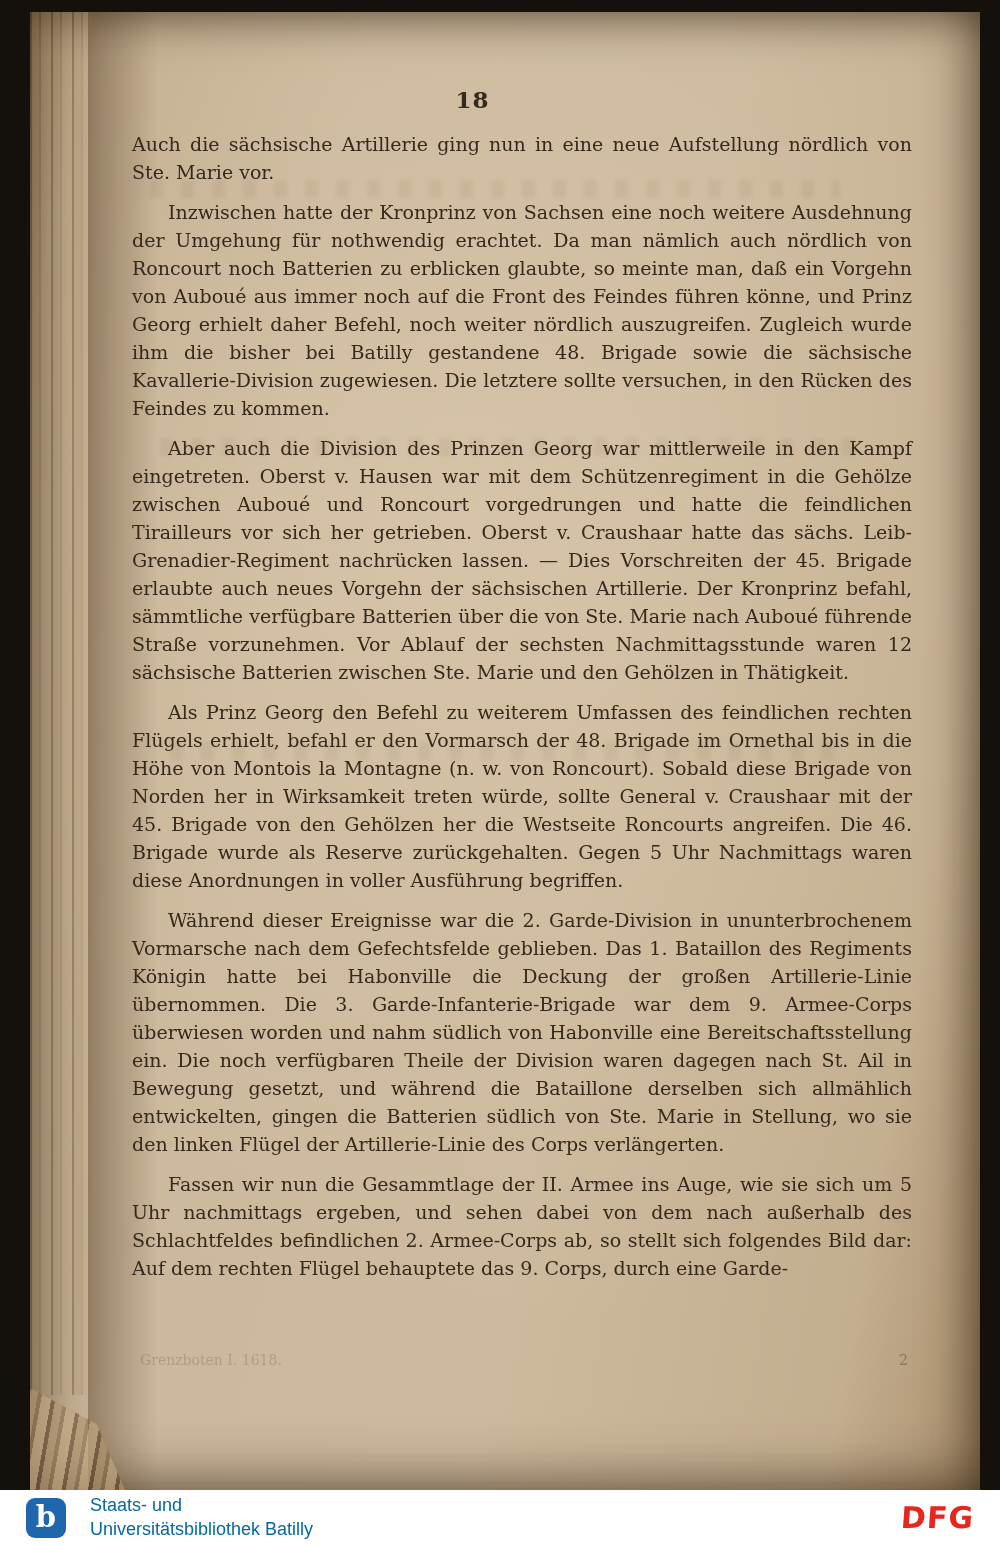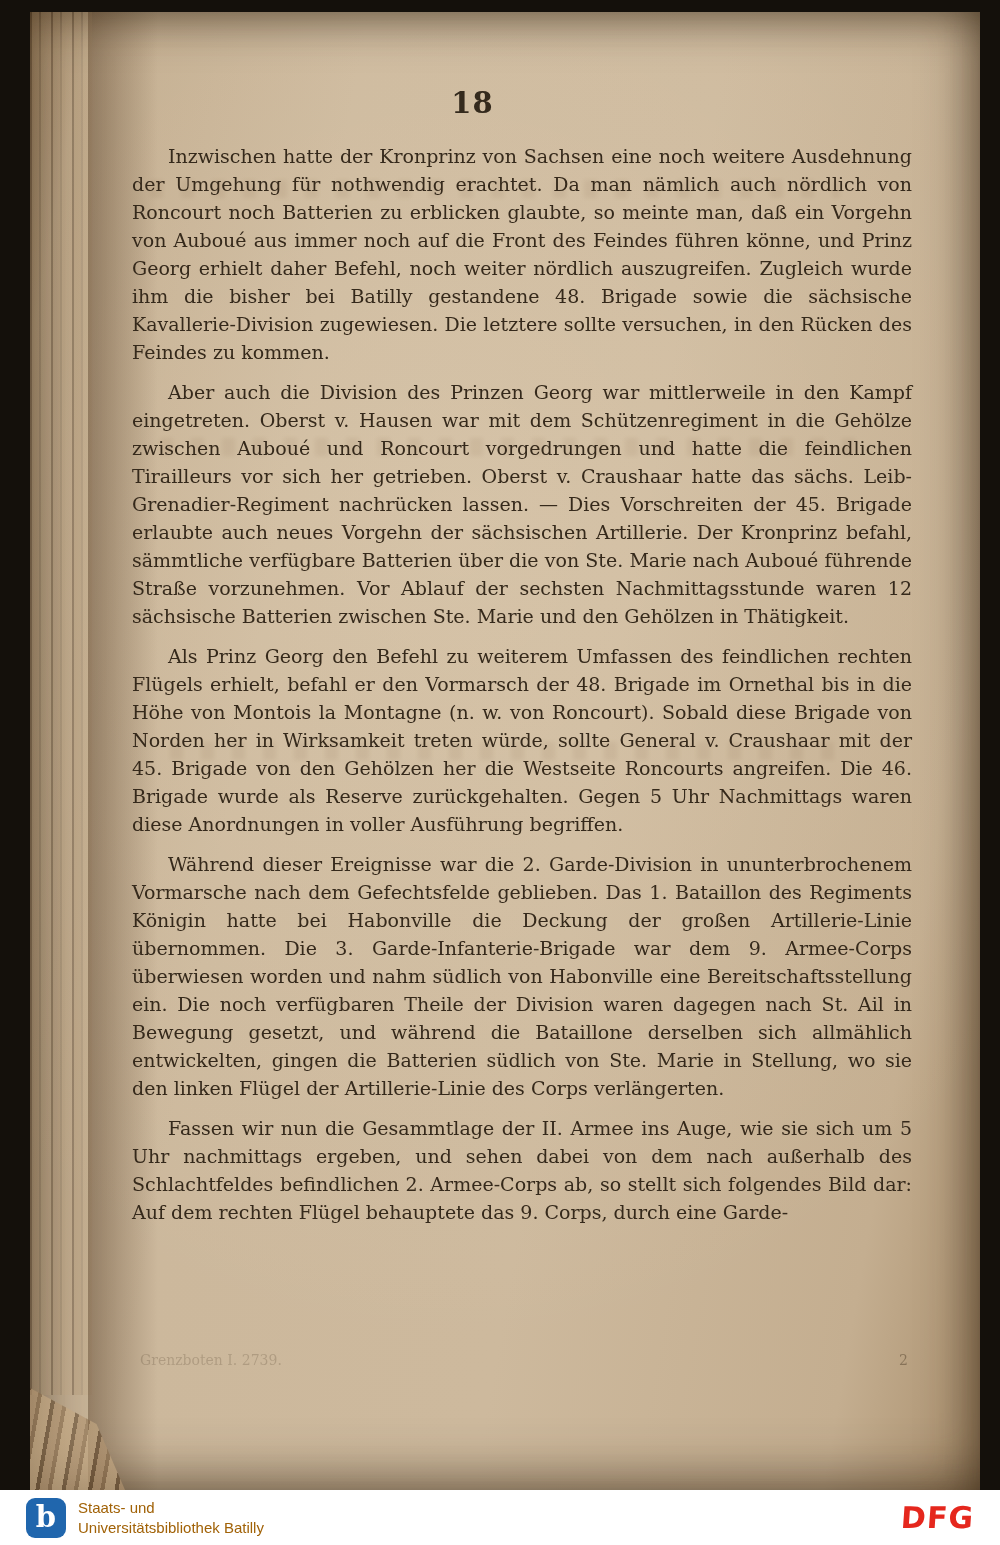--- a/index.html
+++ b/index.html
@@ -24,38 +24,38 @@
     background:linear-gradient(90deg,rgba(66,42,20,.38),rgba(66,42,20,0));}
   .sheet-steps{position:absolute;left:30px;bottom:0;width:95px;height:120px;
     background:repeating-linear-gradient(100deg,
       rgba(94,68,40,.7) 0 4px, rgba(178,148,112,.8) 4px 12px,
       rgba(136,106,72,.7) 12px 16px, rgba(196,168,130,.8) 16px 26px);
     clip-path:polygon(0 15%, 70% 45%, 100% 100%, 0 100%);opacity:.8;}
   .smudge{position:absolute;height:18px;filter:blur(2px);opacity:.10;pointer-events:none;
     background:repeating-linear-gradient(90deg, rgba(92,60,28,.65) 0 13px, rgba(92,60,28,0) 13px 31px);}
   
   .page-number{position:absolute;left:0;right:55px;top:86px;text-align:center;
-    font-size:29px;font-weight:bold;color:#342a1d;letter-spacing:1px;}
+    font-size:23px;font-weight:bold;color:#342a1d;letter-spacing:1px;}
   .text-block{position:absolute;left:132px;right:88px;top:130px;color:#35291b;
     font-size:19px;line-height:28px;text-align:justify;}
   .text-block p{margin:0;}
   .text-block p.indent{text-indent:36px;margin-top:12px;}
   .signature-line{position:absolute;left:140px;right:92px;top:1352px;display:flex;
     justify-content:space-between;font-size:14px;color:#4a3a26;}
   .sig-left{opacity:.22;}
   .sig-right{opacity:.45;}
   
   .footer{position:absolute;left:0;right:0;bottom:0;height:55px;background:#ffffff;
     display:flex;align-items:center;padding:0 26px;box-sizing:border-box;
     font-family:"Liberation Sans", sans-serif;}
   .logo-b{width:40px;height:40px;border-radius:9px;background:#2066ad;color:#fff;
     display:flex;align-items:center;justify-content:center;
     font-family:"DejaVu Serif", serif;font-weight:bold;font-size:29px;line-height:1;
     flex:0 0 auto;}
-  .library-name{margin-left:12px;font-size:15px;color:#a16207;line-height:1.3;}
+  .library-name{margin-left:24px;font-size:18px;color:#0369a1;line-height:1.3;}
   .dfg{margin-left:auto;color:#e5271d;font-family:"DejaVu Sans", sans-serif;
     font-weight:bold;font-size:30px;letter-spacing:1px;transform:skewX(-4deg);}
 </style>
 </head>
 <body>
 
 <div class="stage">
 
   <div class="scan">
     <div class="paper"></div>
@@ -63,29 +63,30 @@
     <div class="gutter-shadow"></div>
     <div class="sheet-steps"></div>
 
     <div class="smudge" style="left:150px;right:160px;top:180px;"></div>
     <div class="smudge" style="left:160px;right:140px;top:438px;"></div>
     <div class="smudge" style="left:170px;right:150px;top:742px;"></div>
 
     <div class="page-number">18</div>
 
     <div class="text-block">
+      <p>Auch die sächsische Artillerie ging nun in eine neue Aufstellung nördlich von Ste. Marie vor.</p>
       <p class="indent">Inzwischen hatte der Kronprinz von Sachsen eine noch weitere Ausdehnung der Umgehung für nothwendig erachtet. Da man nämlich auch nördlich von Roncourt noch Batterien zu erblicken glaubte, so meinte man, daß ein Vorgehn von Auboué aus immer noch auf die Front des Feindes führen könne, und Prinz Georg erhielt daher Befehl, noch weiter nördlich auszugreifen. Zugleich wurde ihm die bisher bei Batilly gestandene 48. Brigade sowie die sächsische Kavallerie-Division zugewiesen. Die letztere sollte versuchen, in den Rücken des Feindes zu kommen.</p>
       <p class="indent">Aber auch die Division des Prinzen Georg war mittlerweile in den Kampf eingetreten. Oberst v. Hausen war mit dem Schützenregiment in die Gehölze zwischen Auboué und Roncourt vorgedrungen und hatte die feindlichen Tirailleurs vor sich her getrieben. Oberst v. Craushaar hatte das sächs. Leib-Grenadier-Regiment nachrücken lassen. — Dies Vorschreiten der 45. Brigade erlaubte auch neues Vorgehn der sächsischen Artillerie. Der Kronprinz befahl, sämmtliche verfügbare Batterien über die von Ste. Marie nach Auboué führende Straße vorzunehmen. Vor Ablauf der sechsten Nachmittagsstunde waren 12 sächsische Batterien zwischen Ste. Marie und den Gehölzen in Thätigkeit.</p>
       <p class="indent">Als Prinz Georg den Befehl zu weiterem Umfassen des feindlichen rechten Flügels erhielt, befahl er den Vormarsch der 48. Brigade im Ornethal bis in die Höhe von Montois la Montagne (n. w. von Roncourt). Sobald diese Brigade von Norden her in Wirksamkeit treten würde, sollte General v. Craushaar mit der 45. Brigade von den Gehölzen her die Westseite Roncourts angreifen. Die 46. Brigade wurde als Reserve zurückgehalten. Gegen 5 Uhr Nachmittags waren diese Anordnungen in voller Ausführung begriffen.</p>
       <p class="indent">Während dieser Ereignisse war die 2. Garde-Division in ununterbrochenem Vormarsche nach dem Gefechtsfelde geblieben. Das 1. Bataillon des Regiments Königin hatte bei Habonville die Deckung der großen Artillerie-Linie übernommen. Die 3. Garde-Infanterie-Brigade war dem 9. Armee-Corps überwiesen worden und nahm südlich von Habonville eine Bereitschaftsstellung ein. Die noch verfügbaren Theile der Division waren dagegen nach St. Ail in Bewegung gesetzt, und während die Bataillone derselben sich allmählich entwickelten, gingen die Batterien südlich von Ste. Marie in Stellung, wo sie den linken Flügel der Artillerie-Linie des Corps verlängerten.</p>
       <p class="indent">Fassen wir nun die Gesammtlage der II. Armee ins Auge, wie sie sich um 5 Uhr nachmittags ergeben, und sehen dabei von dem nach außerhalb des Schlachtfeldes befindlichen 2. Armee-Corps ab, so stellt sich folgendes Bild dar: Auf dem rechten Flügel behauptete das 9. Corps, durch eine Garde-</p>
     </div>
 
     <div class="signature-line">
-      <span class="sig-left">Grenzboten I. 2739.</span>
+      <span class="sig-left">Grenzboten I. 1618.</span>
       <span class="sig-right">2</span>
     </div>
   </div>
 
   <div class="footer">
     <div class="logo-b">b</div>
     <div class="library-name">
       <div>Staats- und</div>
       <div>Universitätsbibliothek Batilly</div>
     </div>

